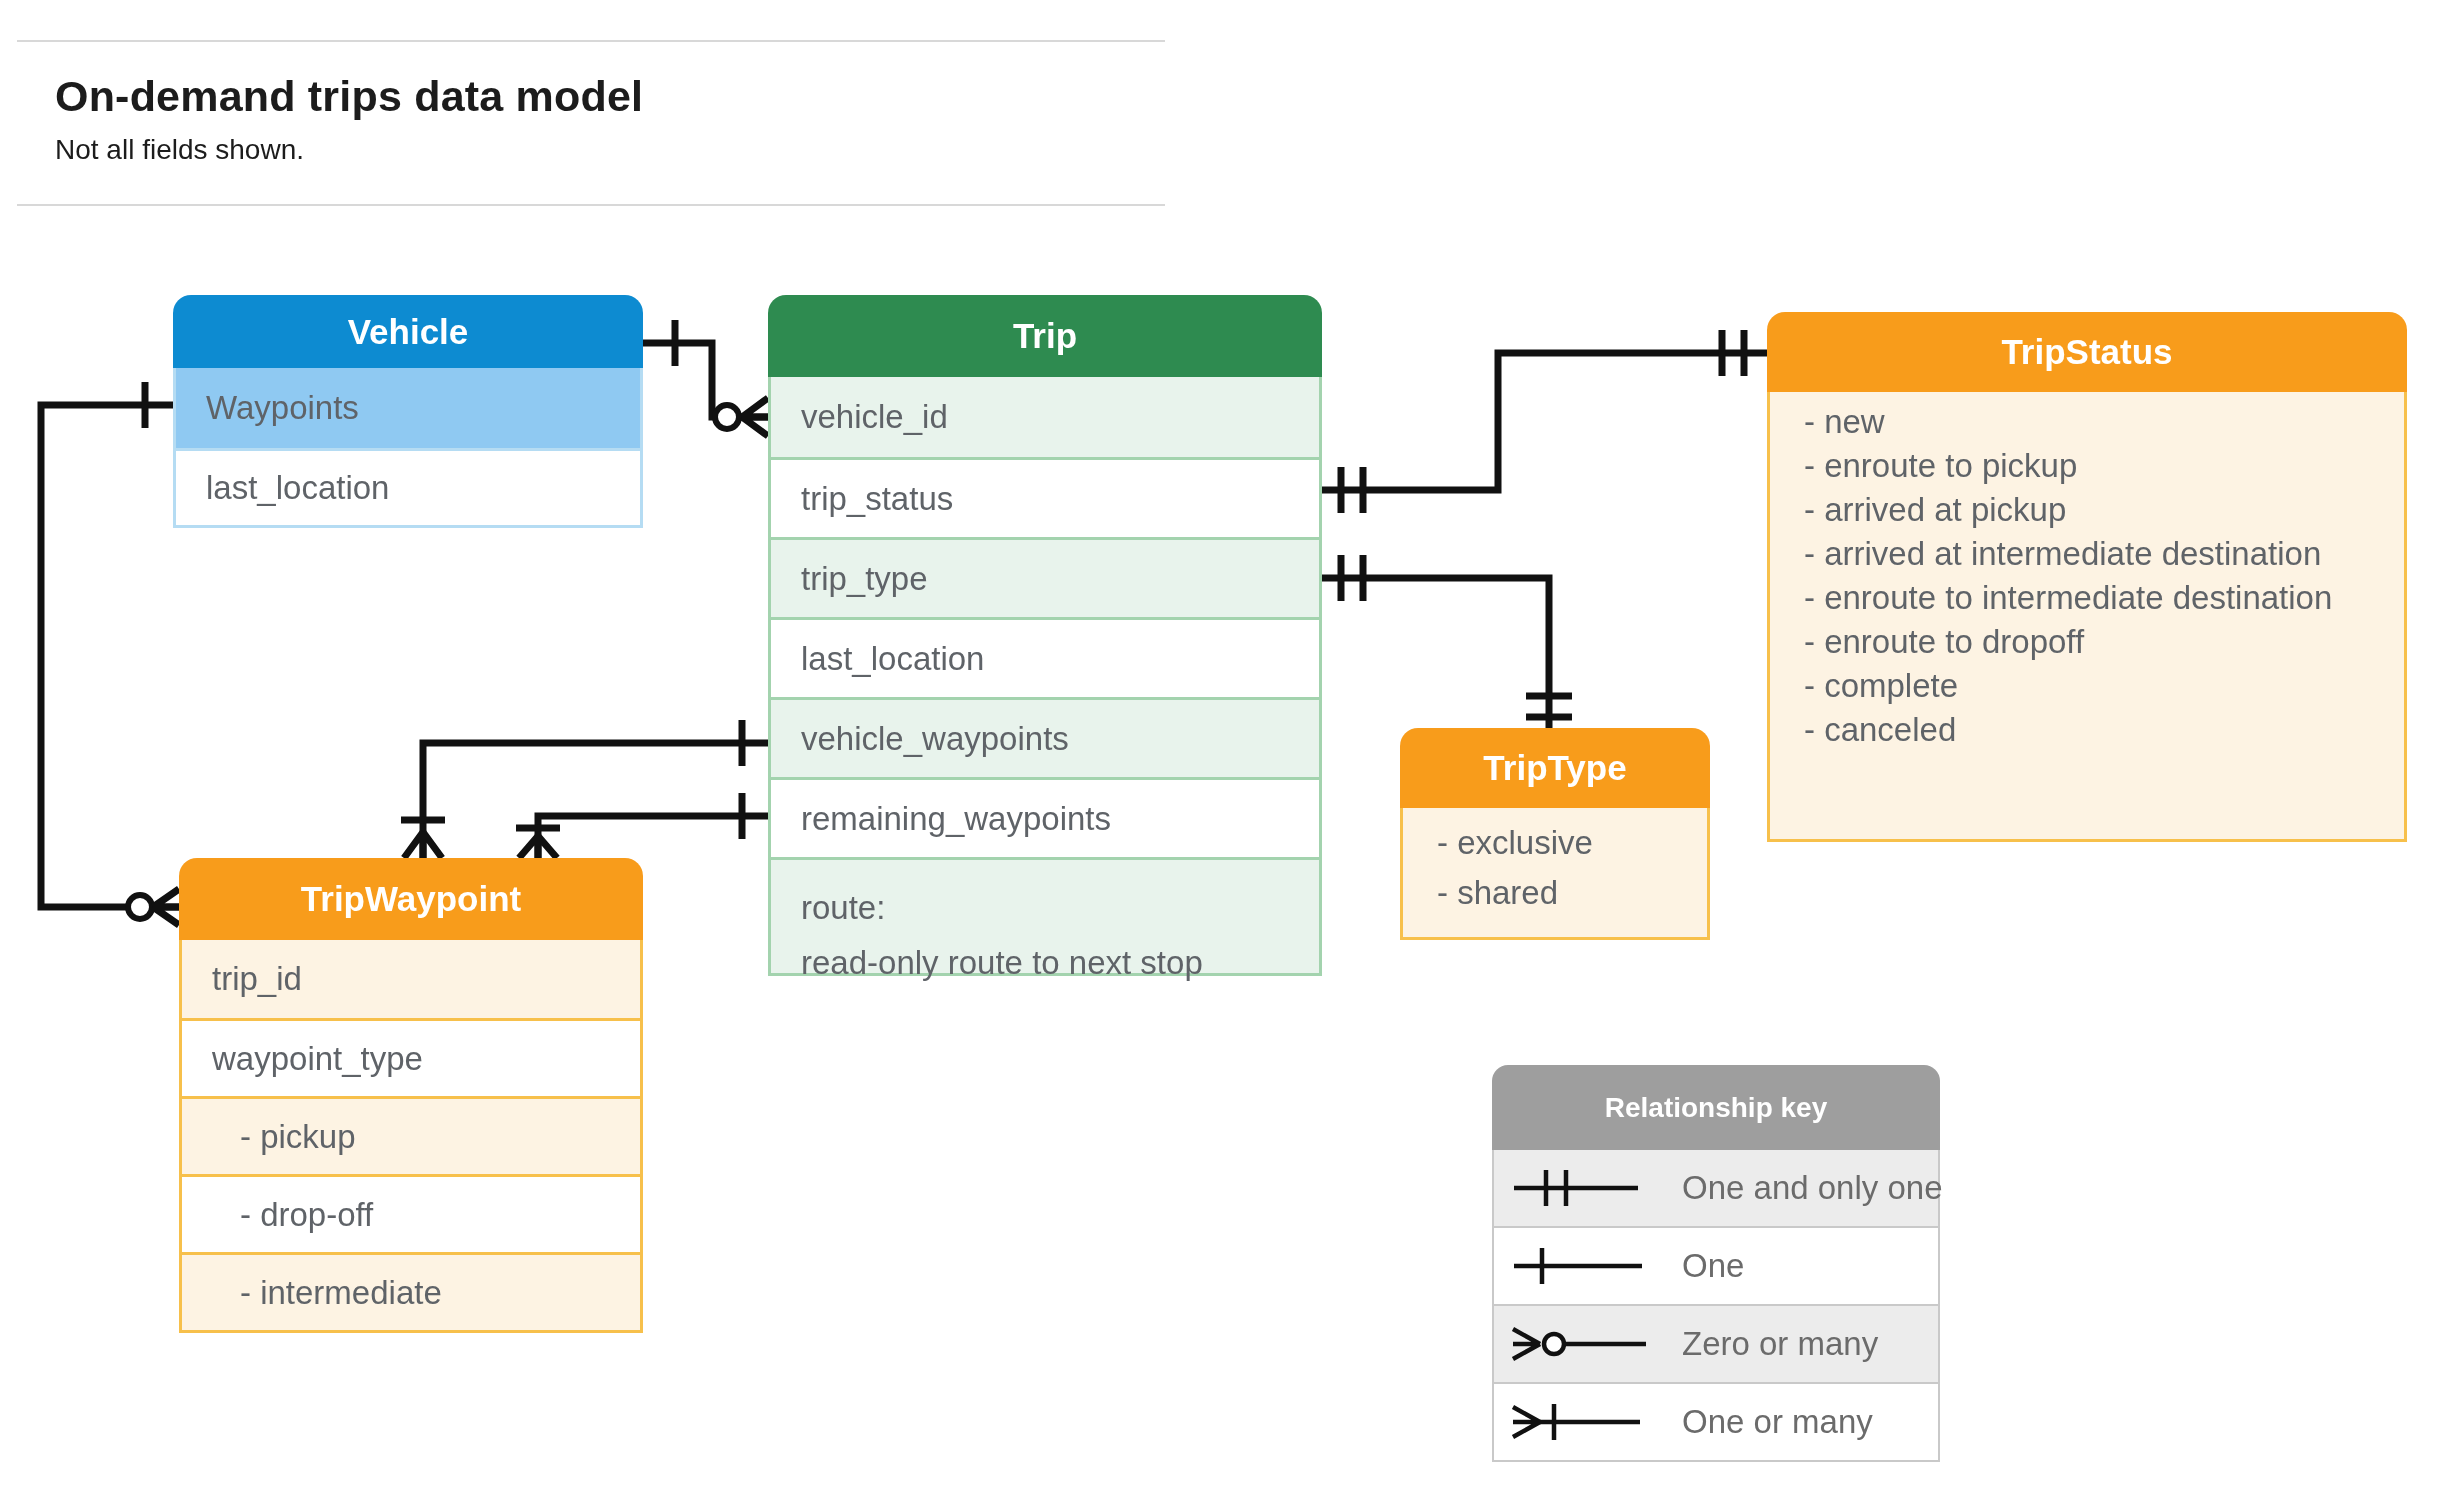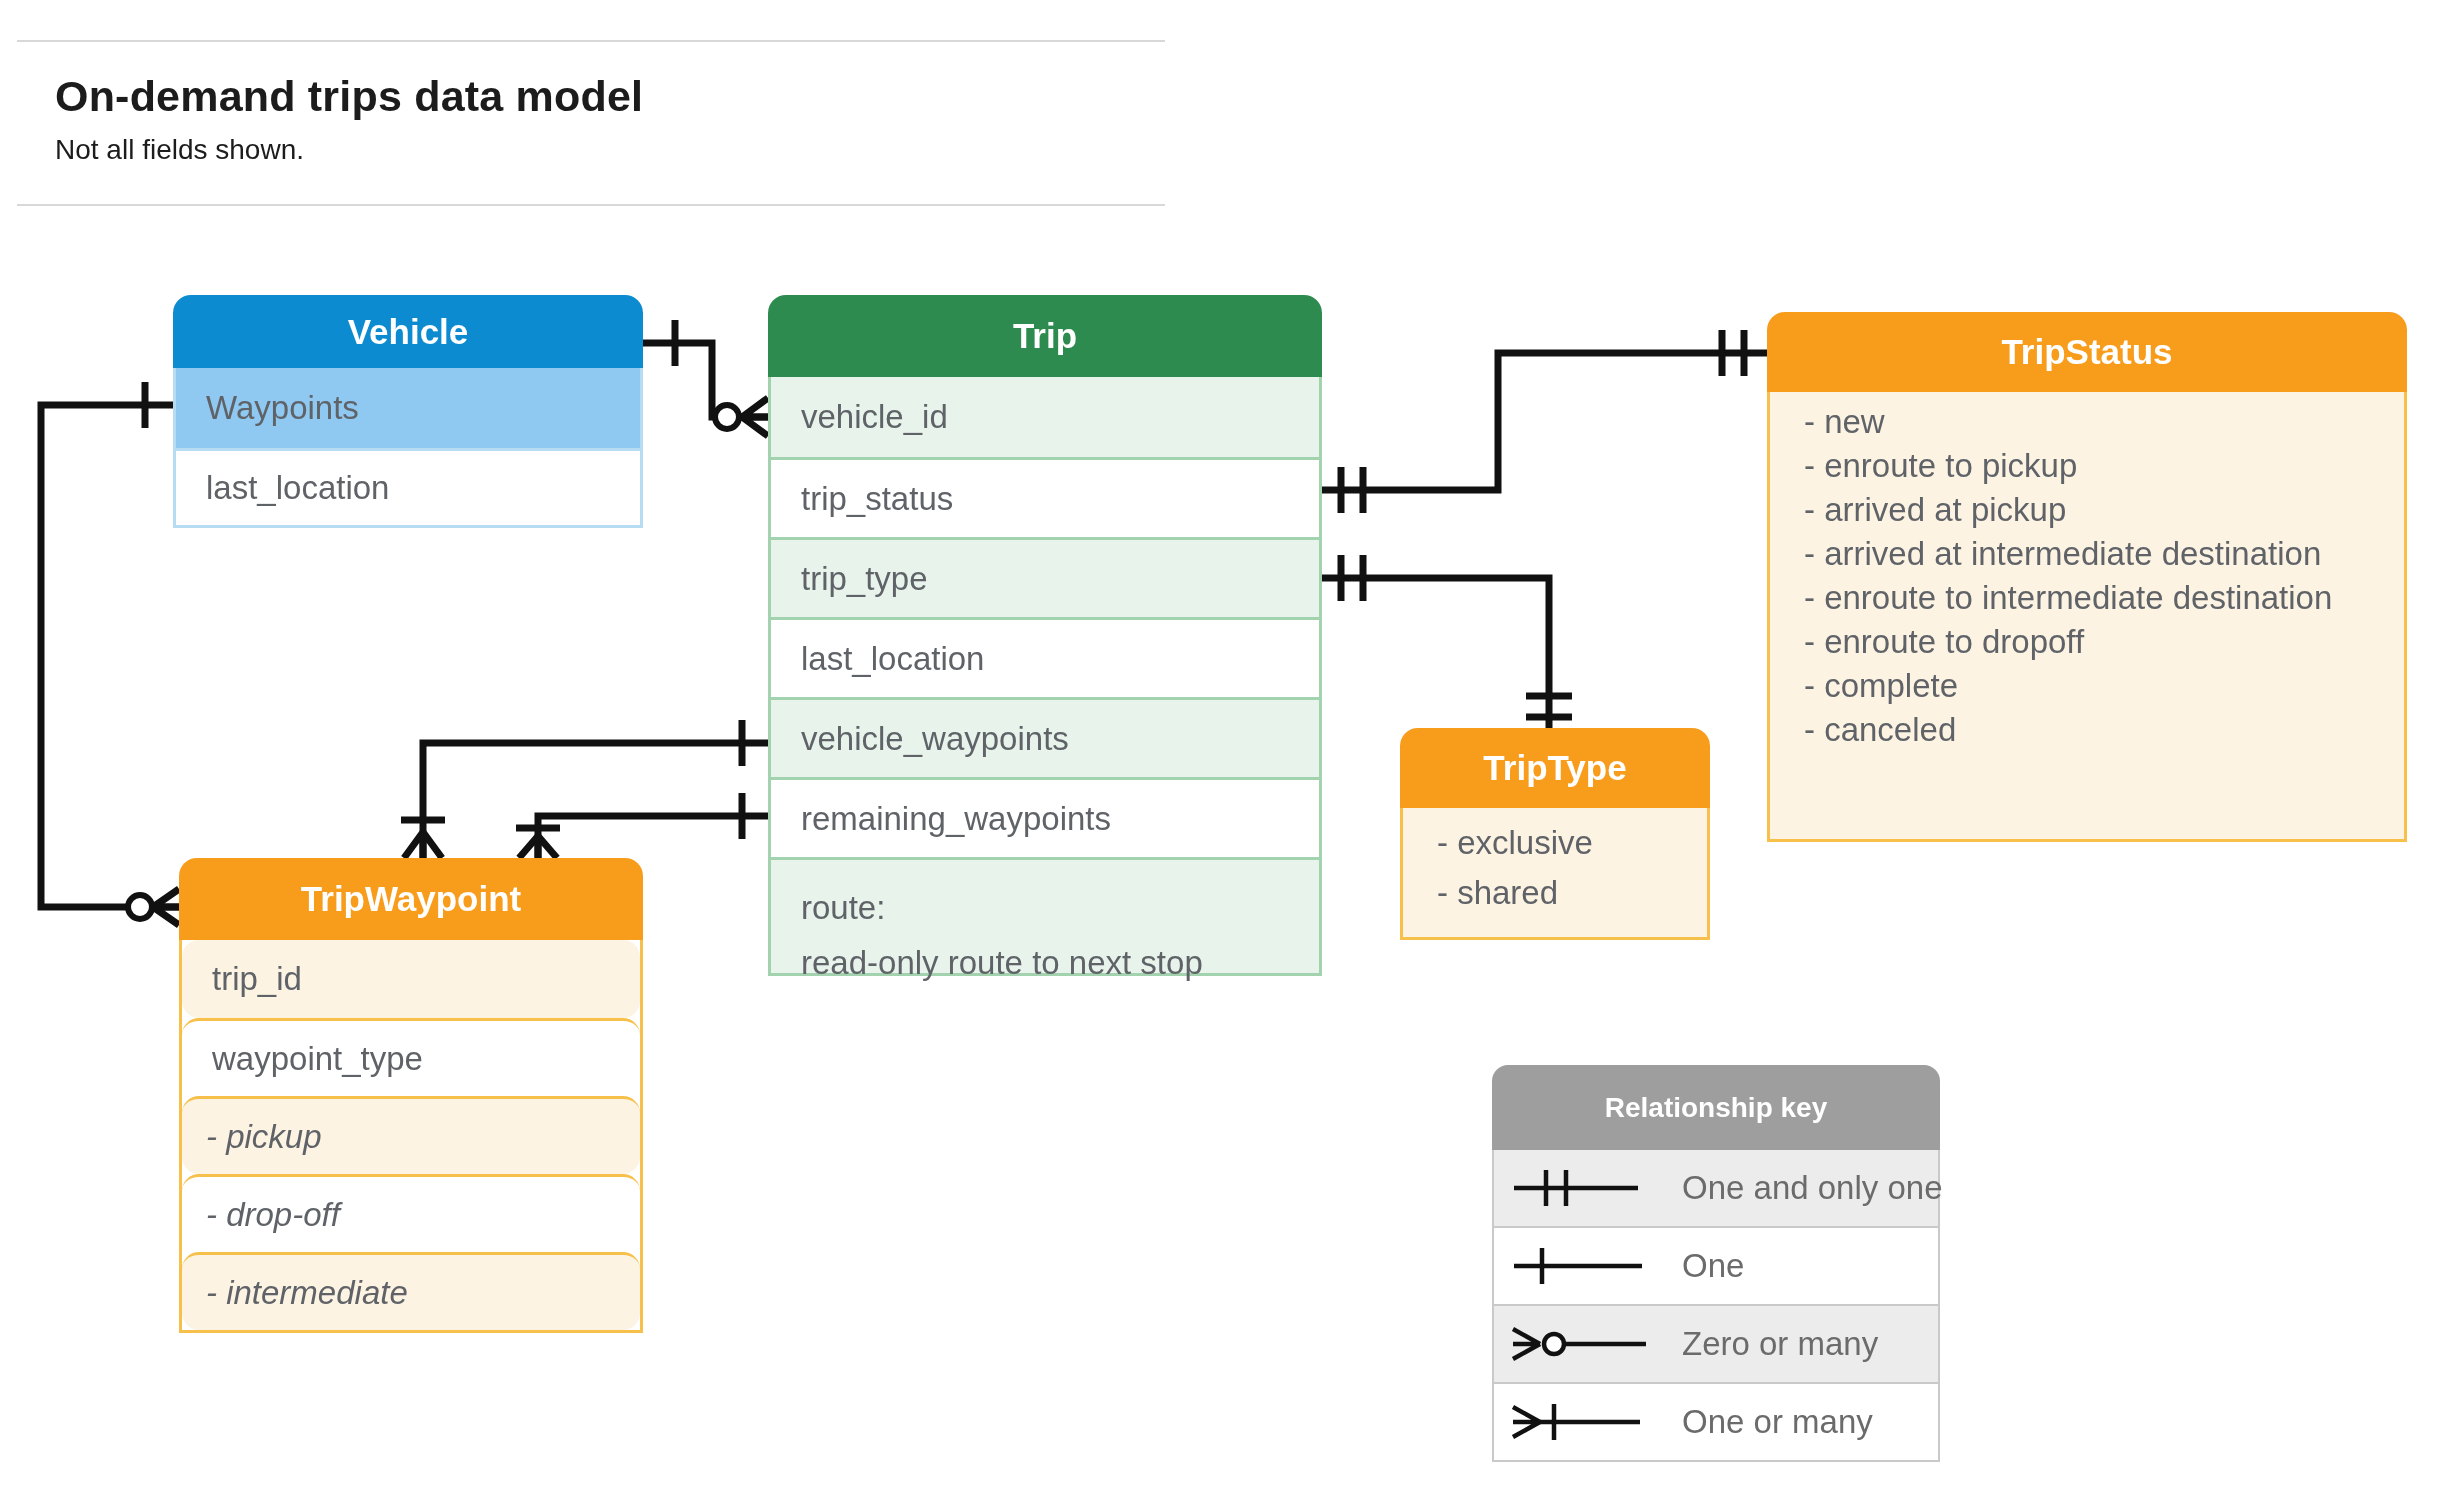--- a/index.html
+++ b/index.html
@@ -27,40 +27,40 @@
     display:flex;align-items:center;justify-content:center;
     color:#ffffff;font-weight:bold;font-size:35px;
   }
   .etable .body{box-sizing:border-box;}
   .row{
     box-sizing:border-box;
     display:flex;align-items:center;
     font-size:33px;color:#5f6368;
     padding-left:30px;
   }
-  .row.indent{padding-left:24px;font-style:italic;}
+  .row.indent{padding-left:58px;}
 
   
   .t-blue .hdr{background:#0d8bd1;}
   .t-blue .body{border:3px solid #b5dcf3;border-top:none;}
   .t-blue .row.alt{background:#8fc9f2;border:none;}
   .t-blue .row{border-top:3px solid #b5dcf3;}
   .t-blue .row:first-child{border-top:none;}
 
   
   .t-green .hdr{background:#2e8b50;}
   .t-green .body{border:3px solid #a3d3ae;border-top:none;}
   .t-green .row{border-top:3px solid #a3d3ae;background:#ffffff;}
   .t-green .row:first-child{border-top:none;}
   .t-green .row.alt{background:#e8f3ec;}
 
   
   .t-orange .hdr{background:#f89c1b;}
   .t-orange .body{border:3px solid #f7c04b;border-top:none;background:#fdf3e3;}
-  .t-orange .row{border-top:3px solid #f7c04b;background:#ffffff;border-radius:17px;}
+  .t-orange .row{border-top:3px solid #f7c04b;background:#ffffff;}
   .t-orange .row:first-child{border-top:none;}
   .t-orange .row.alt{background:#fdf3e3;}
 
   .enumlist{
     box-sizing:border-box;
     font-size:33px;color:#5f6368;
     padding-left:34px;
   }
   .route-cell{
     box-sizing:border-box;

